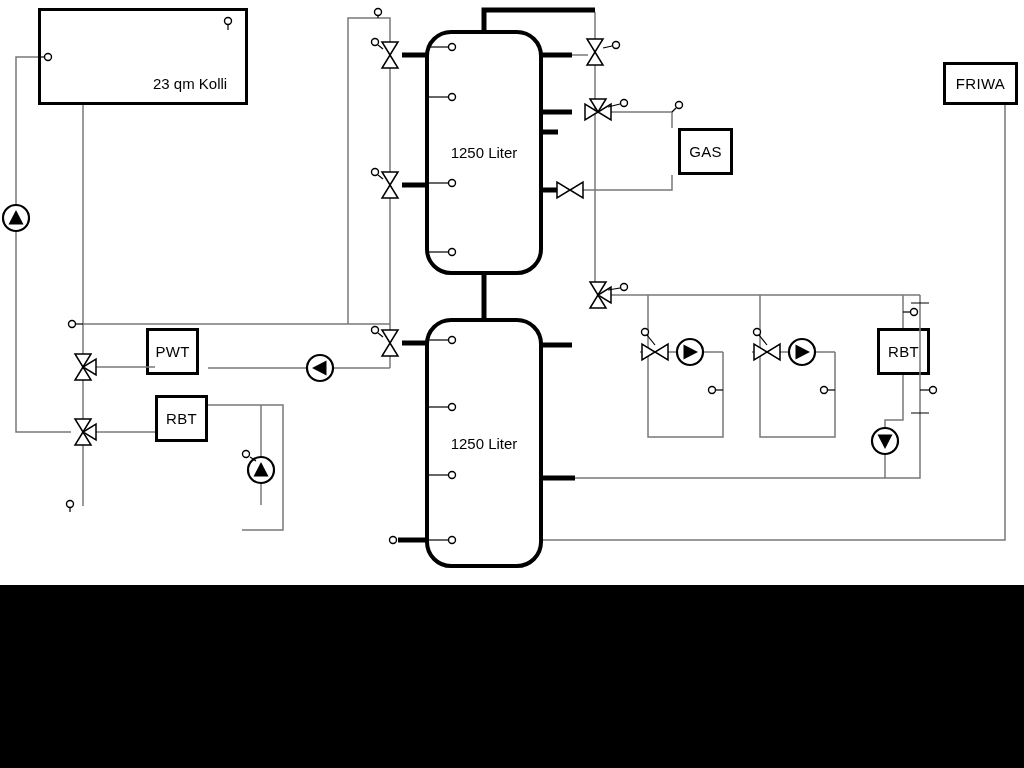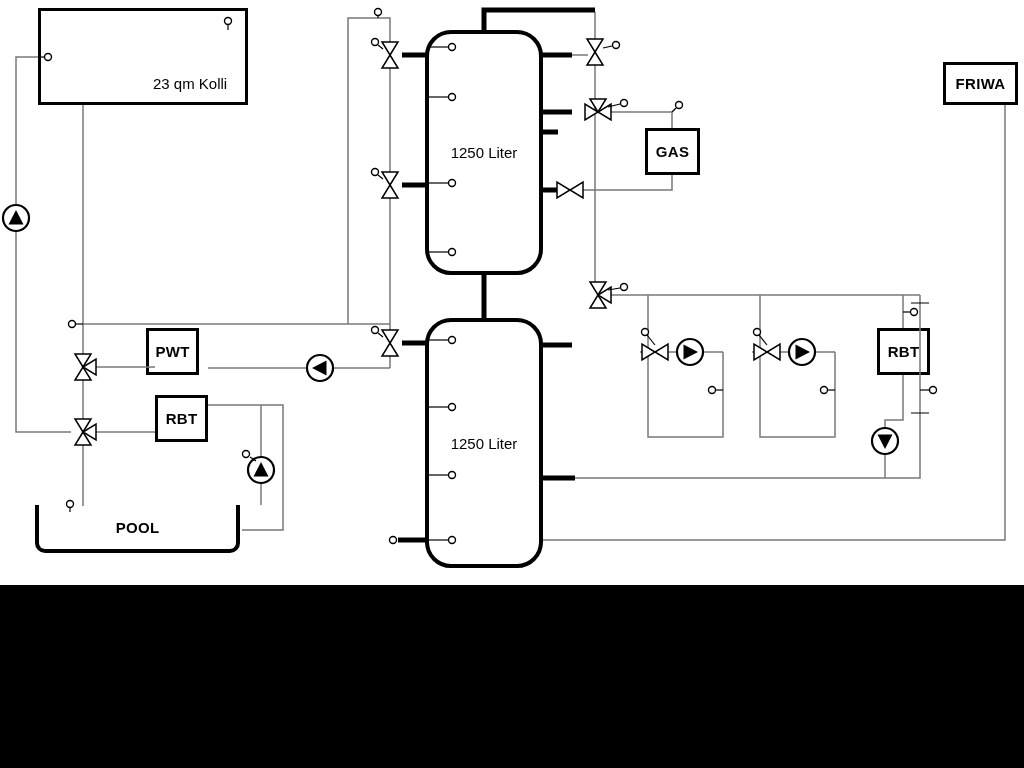--- a/index.html
+++ b/index.html
@@ -6,21 +6,21 @@
   body{
     width:1024px;height:768px;overflow:hidden;background:#000;
     font-family:"Liberation Sans",sans-serif;color:#000;
   }
   .page{position:relative;width:840px;height:768px;background:#0ea5e9;}
   .canvas{position:absolute;left:0;top:0;width:1024px;height:585px;background:#fff;}
   .letterbox{position:absolute;left:0;top:585px;width:1024px;height:183px;background:#000;}
   .box{
     position:absolute;background:#fff;border:3px solid #000;box-sizing:border-box;
     display:flex;align-items:center;justify-content:center;
-    font-size:15px;font-weight:700;z-index:2;letter-spacing:0.3px;
+    font-size:15px;font-weight:400;z-index:2;letter-spacing:0.3px;
   }
   .tank{border-width:4px;border-radius:26px;font-weight:400;letter-spacing:0;text-align:center;}
   .collector{font-weight:400;letter-spacing:0;}
   .collector .lbl{position:absolute;bottom:10px;left:112px;}
   .pool{
     border:4px solid #000;border-top:none;background:transparent;
     border-radius:0 0 10px 10px;
   }
   svg.overlay{position:absolute;left:0;top:0;z-index:3;}
   .pipe{stroke:#787878;stroke-width:1.5;fill:none;}
@@ -247,40 +247,37 @@
     </div>
 
     <div class="box tank" style="left:425px;top:30px;width:118px;height:245px">
       <span>1250 Liter</span>
     </div>
 
     <div class="box tank" style="left:425px;top:318px;width:118px;height:250px">
       <span>1250 Liter</span>
     </div>
 
-    <div class="box" style="left:645px;top:128px;width:55px;height:47px">
+    <div class="box" style="left:678px;top:128px;width:55px;height:47px">
       <span>GAS</span>
     </div>
 
     <div class="box" style="left:943px;top:62px;width:75px;height:43px">
       <span>FRIWA</span>
     </div>
 
     <div class="box" style="left:146px;top:328px;width:53px;height:47px">
       <span>PWT</span>
     </div>
 
     <div class="box" style="left:155px;top:395px;width:53px;height:47px">
       <span>RBT</span>
     </div>
 
     <div class="box" style="left:877px;top:328px;width:53px;height:47px">
       <span>RBT</span>
     </div>
 
-    <div class="box pool" style="left:35px;top:505px;width:205px;height:48px">
-      <span>POOL</span>
-    </div>
 
   </div>
 
   <div class="letterbox"></div>
 </div>
 
 </body></html>

